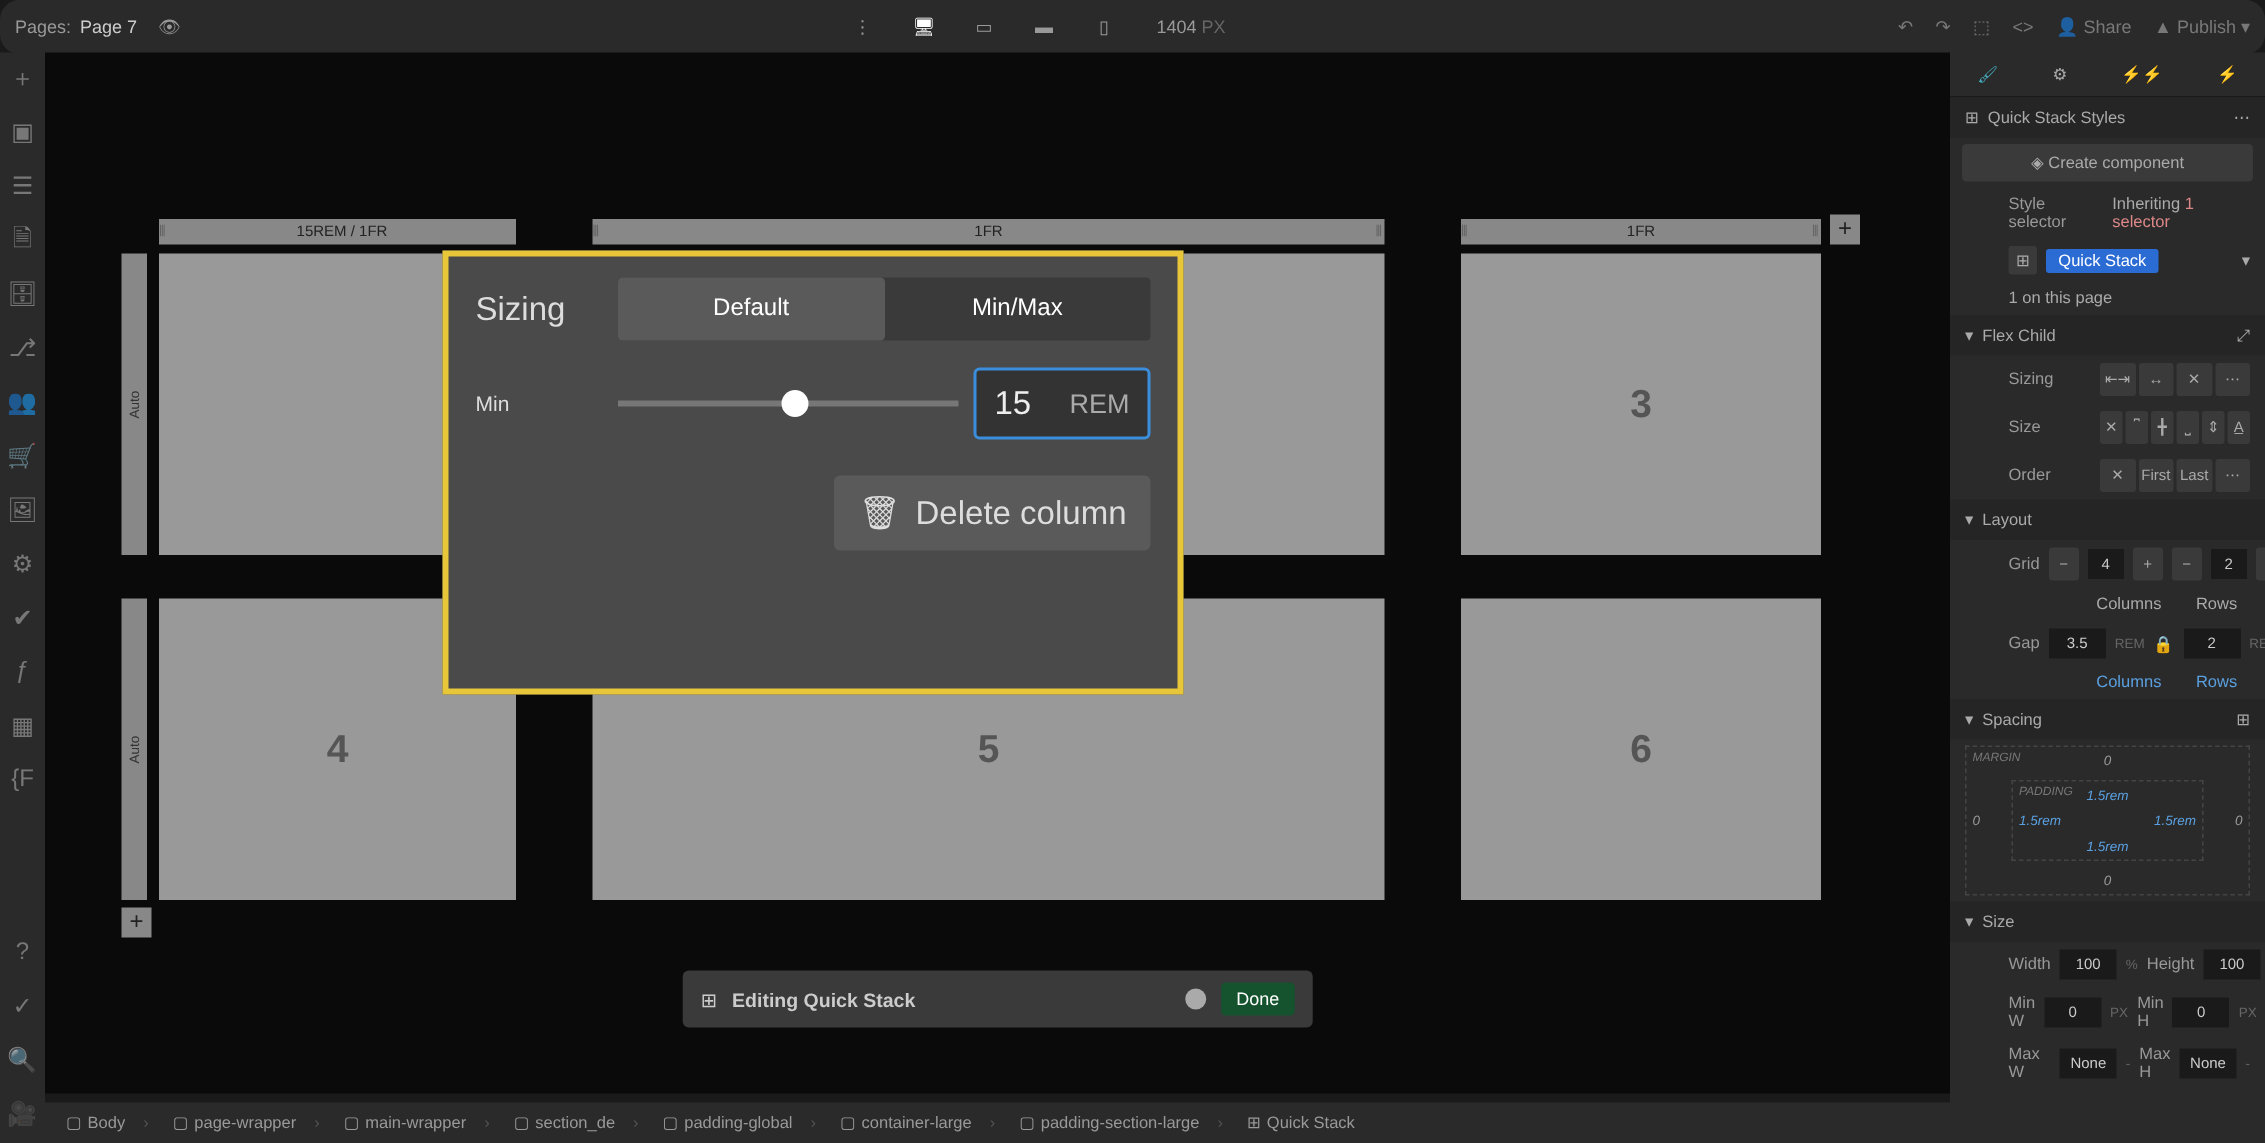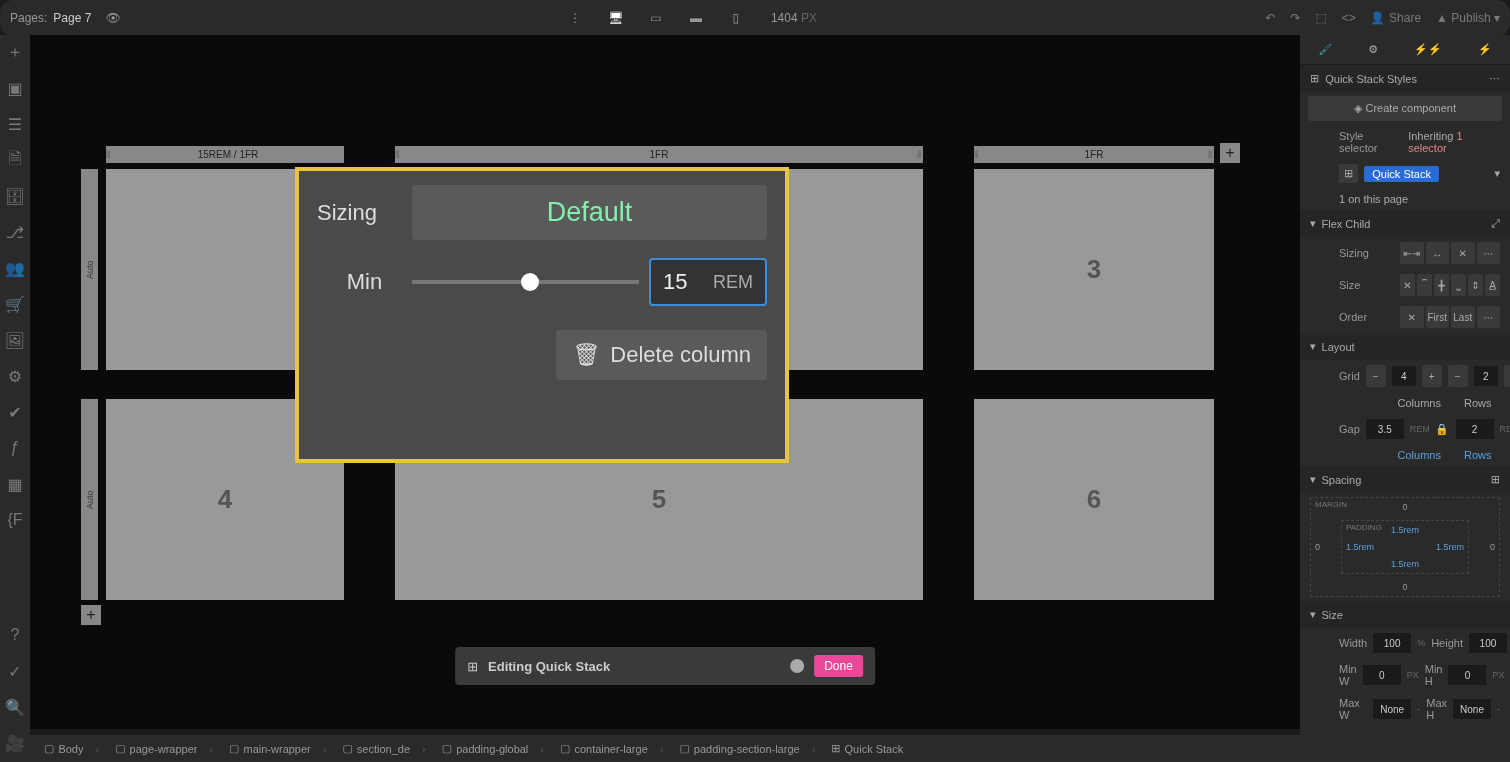--- a/index.html
+++ b/index.html
@@ -24,34 +24,34 @@
 .row-handle { position: absolute; width: 17px; background: #888; display: flex; align-items: center; justify-content: center; font-size: 9px; color: #333; writing-mode: vertical-lr; transform: rotate(180deg); }
 .col-header { position: absolute; height: 17px; background: #888; display: flex; align-items: center; justify-content: center; font-size: 10px; color: #222; }
 .col-handle-grip { width: 6px; opacity: 0.4; }
 .grid-cell { position: absolute; background: #999; display: flex; align-items: center; justify-content: center; font-size: 26px; color: #555; font-weight: bold; }
 
 
 .popup { position: absolute; left: 265px; top: 132px; width: 494px; height: 296px; border: 4px solid #e8c639; background: #4a4a4a; padding: 14px 18px; }
 .popup-row { display: flex; align-items: center; margin-bottom: 18px; }
 .popup-label { font-size: 22px; color: #ddd; width: 95px; }
 .popup-tabs { display: flex; flex: 1; background: #3a3a3a; border-radius: 3px; }
-.popup-tab { flex: 1; text-align: center; padding: 12px 0; font-size: 27px; color: #86efac; cursor: pointer; }
+.popup-tab { flex: 1; text-align: center; padding: 12px 0; font-size: 16px; color: #ffffff; cursor: pointer; }
 .popup-tab.active { background: #5a5a5a; border-radius: 3px; }
 .slider-row { display: flex; align-items: center; margin-bottom: 20px; }
-.slider-label { font-size: 22px; color: #ddd; width: 95px; text-align: center; }
+.slider-label { font-size: 14px; color: #ddd; width: 95px; }
 .slider-track { flex: 1; height: 4px; background: #777; position: relative; margin-right: 10px; }
 .slider-thumb { width: 18px; height: 18px; background: #fff; border-radius: 50%; position: absolute; top: -7px; }
 .value-box { width: 118px; height: 48px; background: #333; display: flex; align-items: center; padding: 0 12px; font-size: 22px; color: #eee; border-radius: 4px; }
 .value-box.active { border: 2px solid #3b8edb; }
 .value-box .unit { margin-left: auto; color: #aaa; font-size: 18px; }
 .delete-btn { display: flex; align-items: center; gap: 10px; background: #5a5a5a; padding: 12px 16px; font-size: 22px; color: #ddd; border-radius: 4px; cursor: pointer; margin-left: auto; margin-top: 24px; width: fit-content; }
 
 
 .editing-bar { position: absolute; bottom: 44px; left: 50%; transform: translateX(-50%); background: #3a3a3a; border-radius: 4px; padding: 8px 12px; display: flex; align-items: center; gap: 10px; font-size: 13px; color: #ccc; }
-.done-btn { background: #ec4899; color: #fff; padding: 4px 10px; border-radius: 3px; font-size: 12px; cursor: pointer; }
+.done-btn { background: #14532d; color: #fff; padding: 4px 10px; border-radius: 3px; font-size: 12px; cursor: pointer; }
 
 
 .breadcrumb { position: absolute; bottom: 0; left: 30px; right: 210px; height: 27px; background: #2a2a2a; display: flex; align-items: center; padding: 0 6px; font-size: 11px; color: #999; }
 .crumb { display: flex; align-items: center; gap: 4px; padding: 0 8px; cursor: pointer; }
 .crumb::after { content: "›"; margin-left: 8px; color: #555; }
 .crumb:last-child::after { content: ""; }
 
 
 .right-panel { position: absolute; right: 0; top: 35px; width: 210px; height: calc(100% - 35px); background: #2a2a2a; font-size: 11px; color: #aaa; overflow: hidden; }
 .rp-tabs { display: flex; justify-content: space-around; padding: 8px 0; border-bottom: 1px solid #1a1a1a; }
@@ -59,21 +59,21 @@
 .rp-row { display: flex; align-items: center; padding: 5px 10px; font-size: 11px; gap: 6px; margin-left: 29px; }
 .rp-row .label { width: 55px; color: #999; }
 .rp-btn-group { display: flex; flex: 1; gap: 2px; }
 .rp-btn { flex: 1; background: #3a3a3a; height: 22px; display: flex; align-items: center; justify-content: center; border-radius: 2px; cursor: pointer; font-size: 10px; }
 .rp-input { background: #1a1a1a; border: none; color: #ccc; width: 38px; height: 20px; text-align: center; font-size: 10px; }
 .rp-unit { font-size: 9px; color: #666; }
 .tag-chip { background: #2b6cd4; color: #fff; padding: 2px 8px; border-radius: 2px; font-size: 11px; }
 .create-comp { background: #3a3a3a; text-align: center; padding: 6px; margin: 4px 8px; border-radius: 3px; cursor: pointer; }
 .spacing-box { position: relative; margin: 4px 10px; height: 100px; border: 1px dashed #444; }
 .padding-box { position: absolute; left: 30px; right: 30px; top: 22px; bottom: 22px; border: 1px dashed #444; }
-.sp-val { position: absolute; font-size: 9px; color: #5aa0e0; }
+.sp-val { position: absolute; font-size: 9px; color: #5aa0e0; font-style: italic; }
 .link-blue { color: #5aa0e0; }
 </style>
 </head>
 <body>
 
 <div class="topbar">
   <div class="pages">
     <span>Pages:</span>
     <span style="color:#ccc;">Page 7</span>
     <span style="margin-left:8px;">👁</span>
@@ -166,20 +166,21 @@
     </div>
   <div class="grid-cell" style="left:944px; top:364px; width:240px; height:201px;">
       <span>6</span>
     </div>
 
   <div class="popup">
     <div class="popup-row">
       <div class="popup-label">Sizing</div>
       <div class="popup-tabs">
         <div class="popup-tab active">Default</div>
+        <div class="popup-tab">Min/Max</div>
       </div>
     </div>
     <div class="slider-row">
       <div class="slider-label">Min</div>
       <div class="slider-track">
           <div class="slider-thumb" style="left:48%;"></div>
         </div>
       <div class="value-box active">
         <span>15</span>
         <span class="unit">REM</span>

